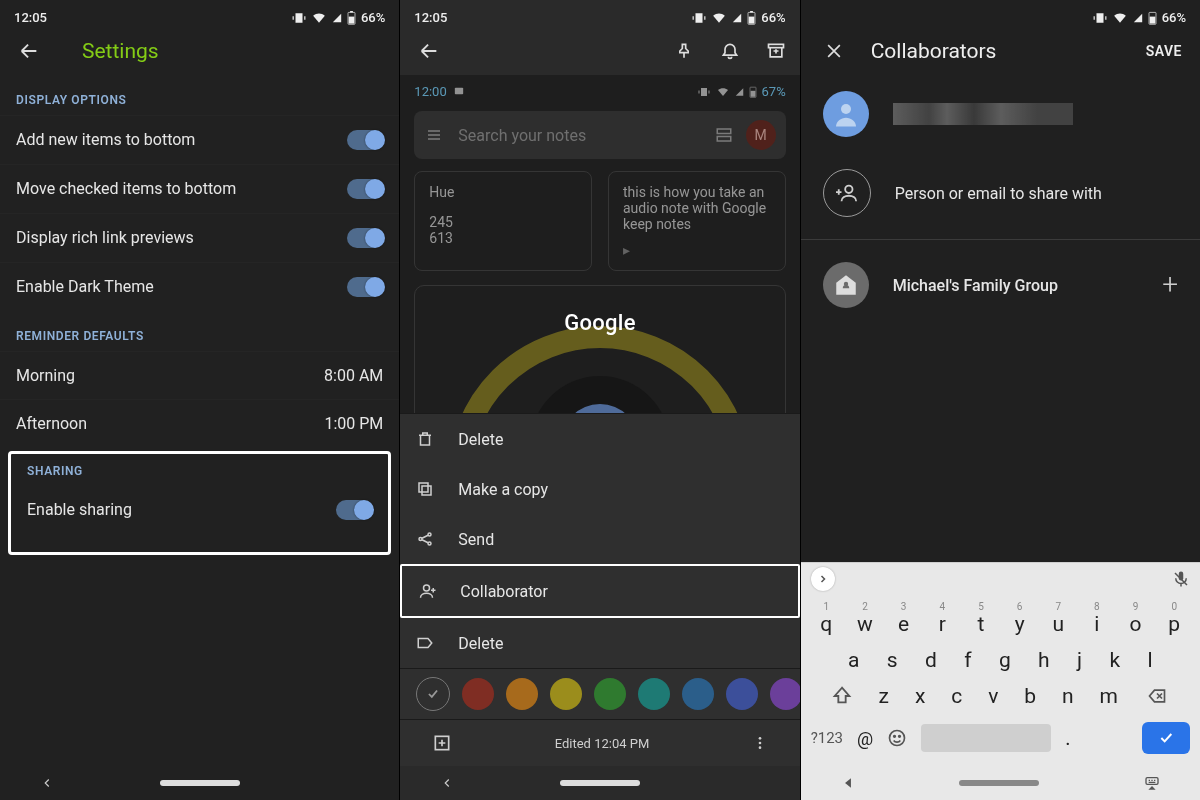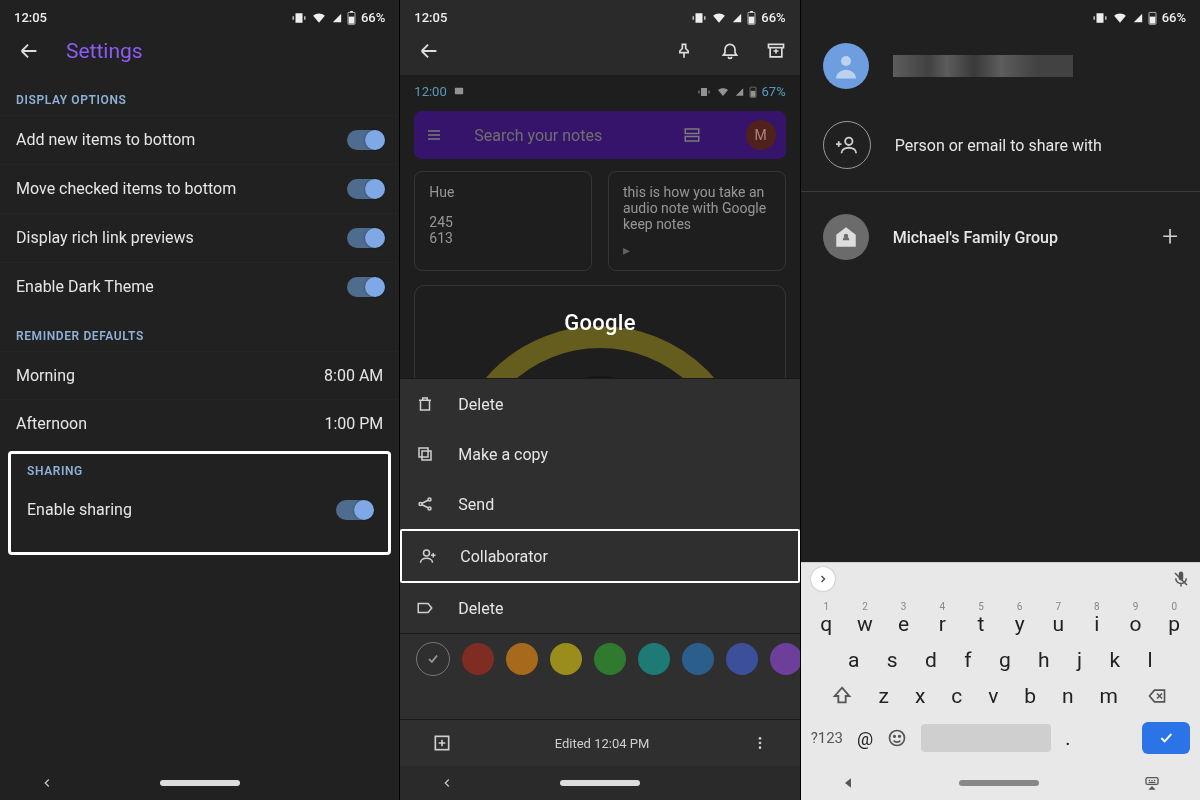--- a/index.html
+++ b/index.html
@@ -3,51 +3,51 @@
 <meta charset="utf-8">
 <style>
   html,body{margin:0;padding:0;width:1200px;height:800px;background:#fff;font-family:Roboto,"Helvetica Neue",Arial,sans-serif;overflow:hidden;}
   .row{display:flex;width:1200px;height:800px;}
   .phone{width:400px;height:800px;background:#212121;color:#e0e0e0;position:relative;overflow:hidden;display:flex;flex-direction:column;}
   .phone + .phone{border-left:1px solid #000;}
   .status-bar{height:25px;display:flex;align-items:flex-end;justify-content:space-between;padding:0 14px 2px 14px;font-size:13px;font-weight:500;color:#eee;}
   .status-right{display:flex;align-items:center;gap:5px;}
   .status-right svg{display:block;}
   .app-bar{height:48px;display:flex;align-items:center;padding:0 14px;}
-  .app-bar .title{font-size:21px;color:#8b5cf6;margin-left:22px;font-weight:400;}
+  .app-bar .title{font-size:21px;color:#84cc16;margin-left:38px;font-weight:400;}
   .icon-btn{width:30px;height:30px;display:flex;align-items:center;justify-content:center;color:#dadada;}
   .section-header{font-size:12px;font-weight:600;letter-spacing:.6px;color:#8fb1d8;padding:18px 16px 8px 16px;}
   .list-row{display:flex;align-items:flex-start;justify-content:space-between;padding:14px 16px;font-size:16px;color:#e6e6e6;border-top:1px solid rgba(255,255,255,.02);}
   .toggle{width:36px;height:20px;border-radius:12px;background:#4f6b8d;position:relative;}
   .toggle::after{content:"";position:absolute;width:20px;height:20px;border-radius:50%;background:#7fa9e6;top:0;right:-2px;box-shadow:0 0 2px rgba(0,0,0,.5);}
   .time-val{font-size:16px;color:#e6e6e6;}
   .highlight-box{border:3px solid #fff;border-radius:4px;margin:4px 8px;padding-top:4px;padding-bottom:18px;}
   .nav-bar{position:absolute;bottom:0;left:0;right:0;height:34px;display:flex;align-items:center;justify-content:space-between;padding:0 40px;}
   .nav-pill{width:80px;height:6px;border-radius:4px;background:#ddd;}
   
   .p2-top-icons{display:flex;margin-left:auto;gap:26px;align-items:center;color:#cfcfcf;}
   .dim-overlay{position:absolute;inset:0;background:rgba(0,0,0,.28);}
   .preview{position:relative;margin:0 0;}
   .preview .inner-status{height:24px;display:flex;align-items:flex-end;justify-content:space-between;padding:0 14px 2px 14px;font-size:13px;color:#7dd3fc;}
-  .search-box{margin:10px 14px 12px 14px;height:48px;background:#4c1d95;border-radius:8px;display:flex;align-items:center;padding:0 10px;color:#888;gap:16px;}
+  .search-box{margin:10px 14px 12px 14px;height:48px;background:#404040;border-radius:8px;display:flex;align-items:center;padding:0 10px;color:#888;}
   .search-box .ph{flex:1;margin-left:14px;font-size:16px;color:#9a9a9a;}
   .avatar-m{width:30px;height:30px;border-radius:50%;background:#6f2f26;display:flex;align-items:center;justify-content:center;color:#e9b6ae;font-size:14px;}
   .notes-row{display:flex;gap:16px;padding:0 14px;}
   .note-card{flex:1;border:1px solid #4a4a4a;border-radius:8px;padding:12px 14px;color:#cfcfcf;font-size:14px;}
   .big-card{margin:14px 14px 0 14px;border:1px solid #4a4a4a;border-radius:10px;height:120px;position:relative;overflow:hidden;display:flex;align-items:flex-start;justify-content:center;padding-top:24px;}
   .google-word{color:#fff;font-size:22px;font-weight:500;letter-spacing:.3px;position:relative;z-index:3;}
   .arc1{position:absolute;width:260px;height:260px;border:22px solid #b3a32a;border-radius:50%;top:40px;left:50%;transform:translateX(-50%);opacity:.72;}
   .arc-inner{position:absolute;width:140px;height:140px;border-radius:50%;background:#1f1f1f;top:90px;left:50%;transform:translateX(-50%);}
   .blue-dot{position:absolute;width:78px;height:78px;border-radius:50%;background:#6e95d6;top:118px;left:50%;transform:translateX(-50%);}
   .sheet{position:absolute;left:0;right:0;bottom:34px;background:#2f2f2f;display:flex;flex-direction:column;border-top:1px solid #1a1a1a;}
   .sheet-item{display:flex;align-items:center;height:50px;padding:0 16px;color:#e6e6e6;font-size:16px;}
   .sheet-item .mi{width:42px;display:flex;align-items:center;justify-content:flex-start;color:#cfcfcf;}
   .sheet-sep-row{height:50px;display:flex;align-items:center;padding:0 16px;gap:12px;border-top:1px solid #1a1a1a;}
   .cswatch{width:32px;height:32px;border-radius:50%;}
-  .sheet-bottom{height:46px;border-top:1px solid #1a1a1a;display:flex;align-items:center;padding:0 32px;color:#cfcfcf;font-size:13px;margin-top:35px;}
+  .sheet-bottom{height:46px;border-top:1px solid #1a1a1a;display:flex;align-items:center;padding:0 32px;color:#cfcfcf;font-size:13px;}
   .collab-box{border:2px solid #fff;border-radius:2px;}
   
   .p3-appbar{height:48px;display:flex;align-items:center;padding:0 18px;}
   .p3-title{font-size:21px;color:#eee;margin-left:22px;}
   .p3-save{margin-left:auto;font-size:14px;font-weight:600;letter-spacing:.5px;color:#eee;}
   .collab-row{display:flex;align-items:center;padding:16px 22px;gap:24px;}
   .avatar-circle{width:46px;height:46px;border-radius:50%;display:flex;align-items:center;justify-content:center;}
   .blur-strip{width:180px;height:22px;background:linear-gradient(90deg,#6c6c6c,#4b4b4b 20%,#6c6c6c 30%,#404040 45%,#6c6c6c 60%,#4b4b4b 80%);filter:blur(.3px);opacity:.8;}
   .collab-input-row .avatar-circle{border:1.5px solid #9a9a9a;background:transparent;color:#cfcfcf;}
   .collab-text{font-size:16px;color:#e6e6e6;}
@@ -356,20 +356,29 @@
             <path d="M2 22 22 2v20z"></path>
           </svg>
       <svg width="9" height="14" viewBox="0 0 12 20">
             <rect x="1" y="2" width="10" height="17" rx="1" fill="none" stroke="#eee"></rect>
             <rect x="2" y="8" width="8" height="10" fill="#eee"></rect>
           </svg>
       <span>66%</span>
     </span>
   </div>
 
+  <div class="p3-appbar">
+    <span class="icon-btn">
+          <svg width="20" height="20" viewBox="0 0 24 24" fill="none" stroke="#ddd" stroke-width="2">
+            <path d="M5 5l14 14M19 5 5 19"></path>
+          </svg>
+        </span>
+    <span class="p3-title">Collaborators</span>
+    <span class="p3-save">SAVE</span>
+  </div>
 
   <div class="collab-row">
     <div class="avatar-circle" style="background:#6e9de0">
       <svg width="30" height="30" viewBox="0 0 24 24" fill="#bcd3f0">
             <circle cx="12" cy="8" r="4"></circle>
             <path d="M4 22c0-4 4-7 8-7s8 3 8 7z"></path>
           </svg>
     </div>
     <div class="blur-strip"></div>
   </div>

